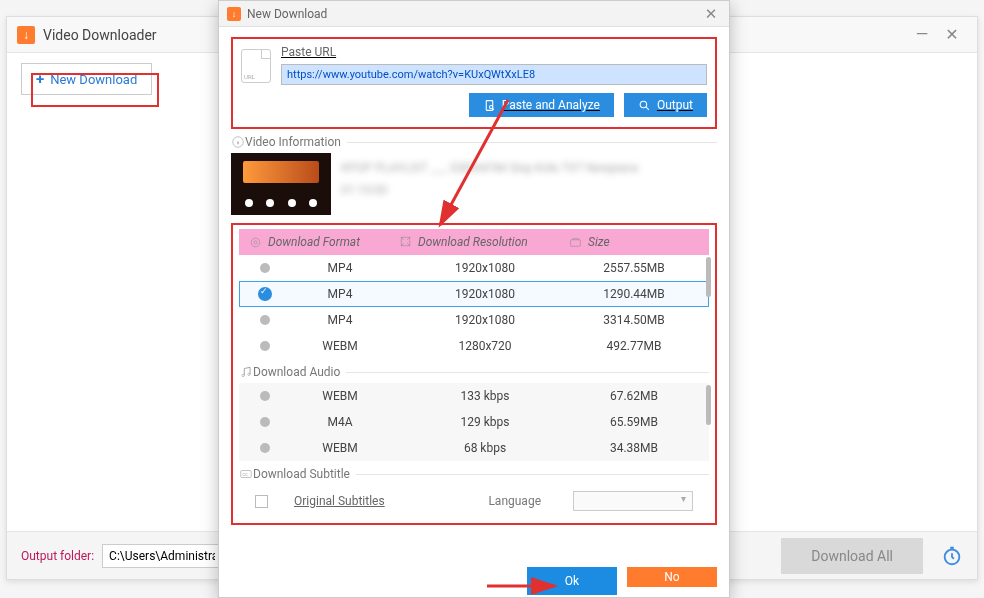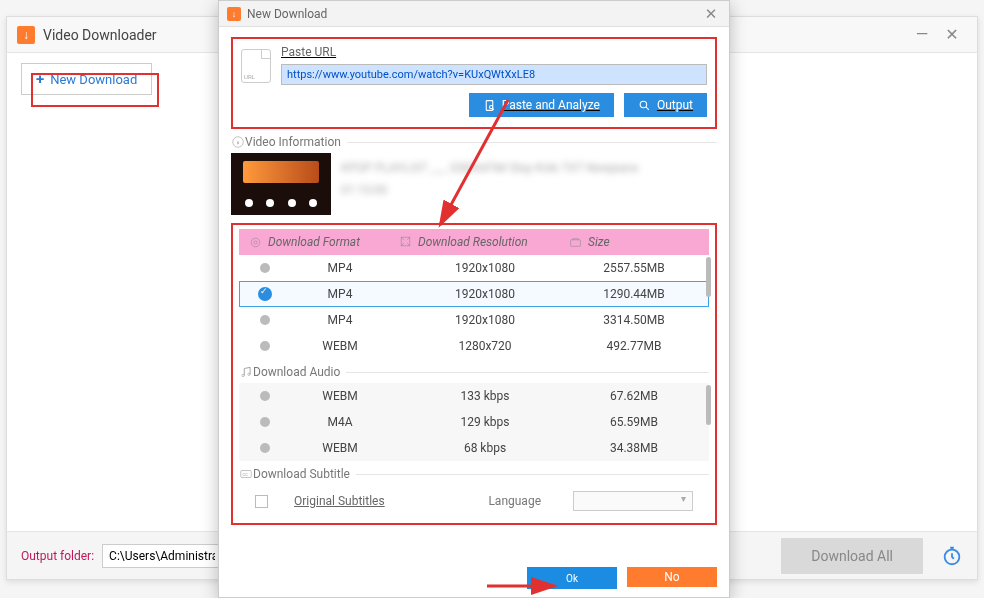--- a/index.html
+++ b/index.html
@@ -79,21 +79,21 @@
     .scrollbar { position: absolute; right: -2px; top: 2px; width: 5px; height: 40px; background: #bbb; border-radius: 3px; }
     
     .sub-row { display: flex; align-items: center; padding: 6px 16px; font-size: 12px; gap: 26px; }
     .sub-row .chk { width: 13px; height: 13px; border: 1px solid #bbb; }
     .sub-row .sublink { text-decoration: underline; color: #666; }
     .sub-row .lang-lbl { margin-left: auto; color: #777; margin-right: 6px; }
     .sub-row .lang-sel { width: 120px; height: 20px; border: 1px solid #ccc; background: #fafafa; position: relative; }
     .sub-row .lang-sel::after { content: "▾"; position: absolute; right: 6px; top: 1px; color: #aaa; font-size: 10px; }
     
     .modal-footer { position: absolute; bottom: 0; left: 0; right: 0; height: 30px; display: flex; justify-content: flex-end; gap: 10px; padding: 0 12px; align-items: flex-start; }
-    .btn-ok { background: #1c8ce3; color: #fff; border: none; width: 90px; height: 22px; font-size: 10px; cursor: pointer; }
+    .btn-ok { background: #1c8ce3; color: #fff; border: none; width: 90px; height: 28px; font-size: 12px; cursor: pointer; }
     .btn-no { background: #ff7b2e; color: #fff; border: none; width: 90px; height: 20px; font-size: 12px; cursor: pointer; }
     
     
     .arrow { position: absolute; pointer-events: none; z-index: 200; }
     .arrow svg { overflow: visible; }
   </style>
 </head>
 <body>
 
 <div class="main-window">

